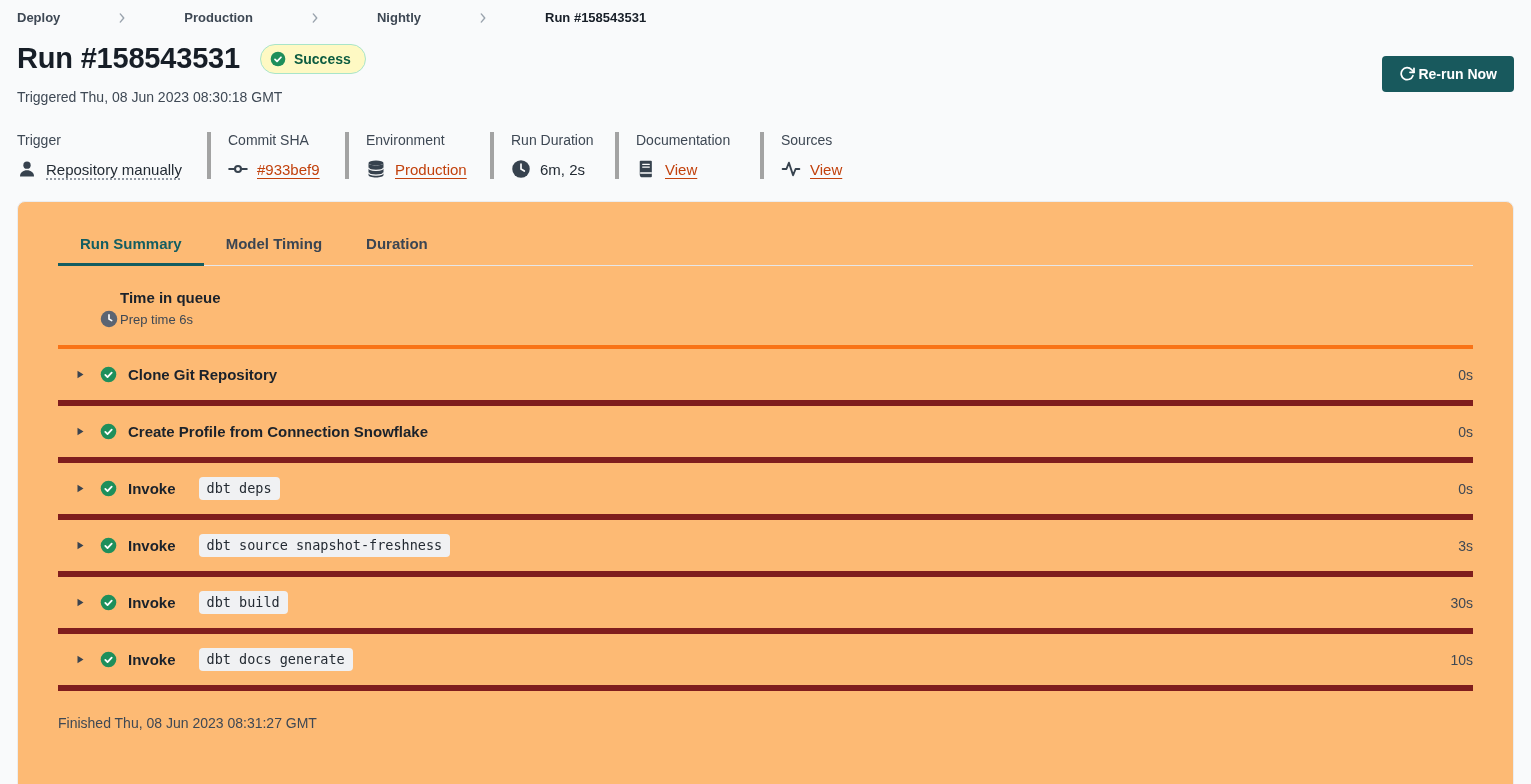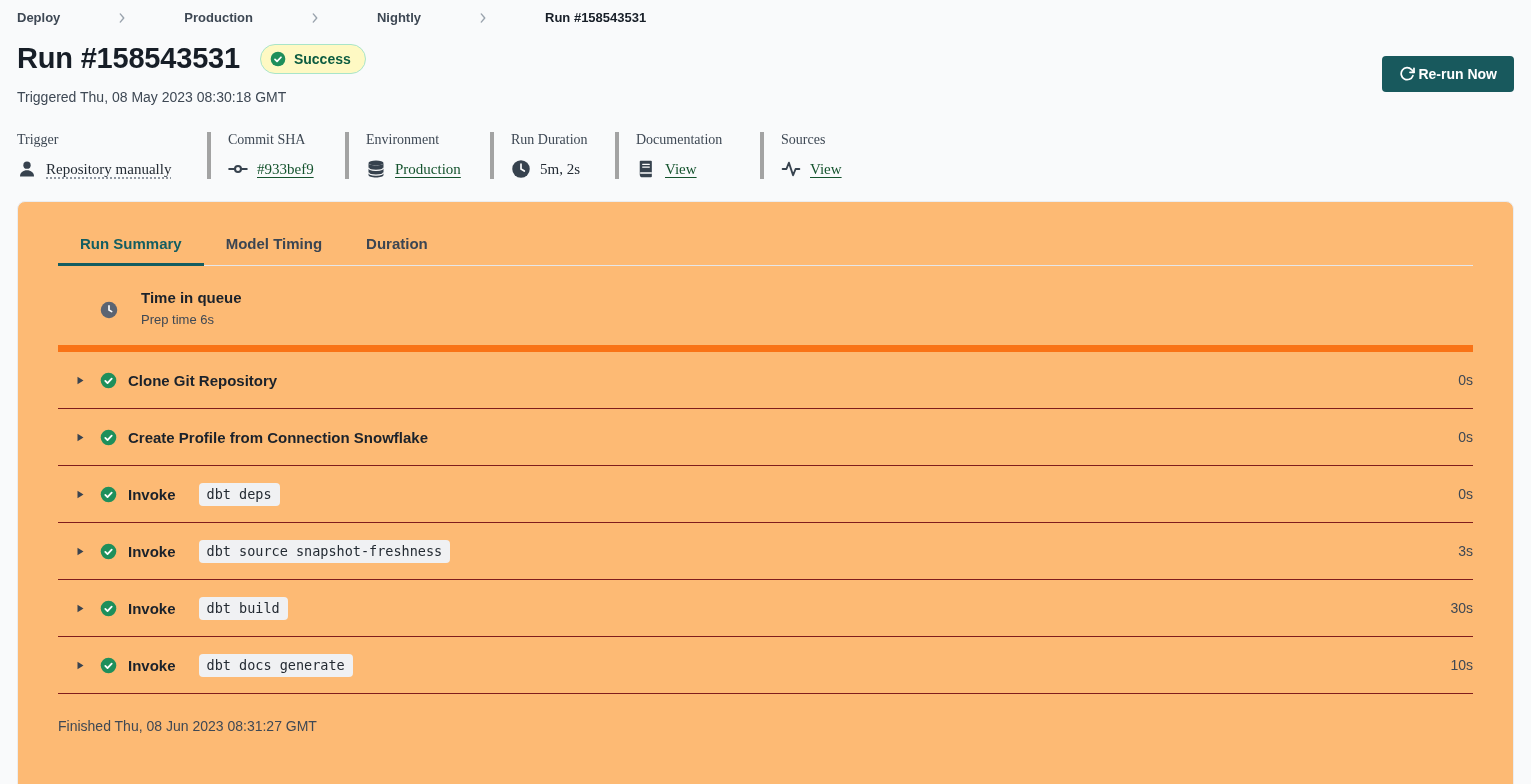--- a/index.html
+++ b/index.html
@@ -33,27 +33,27 @@
   .rerun-button {
     position: absolute; top: 56px; right: 17px;
     display: inline-flex; align-items: center; gap: 3px;
     background: #18595d; color: #ffffff; border: none; border-radius: 4px;
     padding: 10px 17px; font-size: 14px; font-weight: 600;
     font-family: "Liberation Sans", sans-serif; cursor: pointer;
   }
   .triggered-line { margin: 14px 0 0 17px; font-size: 14px; color: #3e4854; }
 
   
-  .meta-strip { display: flex; margin: 27px 0 0 17px; font-family: Liberation Serif, serif; }
+  .meta-strip { display: flex; margin: 27px 0 0 17px; }
   .meta-col { padding-right: 18px; }
   .meta-col + .meta-col { border-left: 4px solid #a3a3a3; padding-left: 17px; }
   .meta-label { font-size: 14px; color: #3e4854; margin-bottom: 11px; }
   .meta-value { display: flex; align-items: center; gap: 9px; font-size: 15px; color: #232b34; }
   .meta-icon { width: 20px; height: 20px; display: inline-flex; flex: none; }
-  .meta-link { color: #14532d; text-decoration: underline; text-underline-offset: 3px; cursor: pointer; }
+  .meta-link { color: #c2410c; text-decoration: underline; text-underline-offset: 3px; cursor: pointer; }
   .tooltip-text { text-decoration: underline dotted; text-underline-offset: 4px; text-decoration-color: #6b7682; }
   .w-trigger { width: 190px; } .w-sha { width: 138px; } .w-env { width: 145px; }
   .w-dur { width: 125px; } .w-docs { width: 145px; } .w-src { width: 120px; }
 
   
   .card {
     margin: 22px 17px 0 17px;
     background: #fdba74;
     border: 1px solid #ebedf0;
     border-radius: 8px;
@@ -63,34 +63,34 @@
   .tab-bar { display: flex; padding-top: 24px; border-bottom: 1px solid #e5e7ea; }
   .tab {
     padding: 9px 22px 11px 22px; font-size: 15px; font-weight: 700;
     color: #3b4552; cursor: pointer; border-bottom: 3px solid transparent;
     margin-bottom: -1px;
   }
   .tab.active { color: #135d61; border-bottom-color: #135d61; }
 
   
   .queue-block {
-    display: flex; align-items: center; gap: 23px;
-    padding: 23px 0 17px 42px; border-bottom: 7px solid #f97316;
+    display: flex; align-items: flex-end; gap: 2px;
+    padding: 23px 0 17px 42px; border-bottom: 4px solid #f97316;
   }
   .queue-icon { width: 18px; height: 18px; margin-top: 2px; flex: none; }
   .queue-title { font-size: 15px; font-weight: 700; color: #1b222b; }
   .queue-link {
     display: inline-block; margin-top: 6px; font-size: 13px; color: #3e4854;
     text-underline-offset: 3px; cursor: pointer;
   }
 
   
   .step-row {
     display: flex; align-items: center; height: 57px;
-    border-bottom: 1px solid #7f1d1d; padding-left: 16px; cursor: pointer;
+    border-bottom: 6px solid #7f1d1d; padding-left: 16px; cursor: pointer;
   }
   .expander { width: 12px; height: 15px; display: inline-flex; flex: none; }
   .step-check { width: 17px; height: 17px; margin-left: 14px; display: inline-flex; flex: none; }
   .step-label { margin-left: 11px; font-size: 15px; font-weight: 700; color: #1b222b; }
   .cmd-chip {
     margin-left: 23px; padding: 3px 8px 4px 8px;
     background: #f0f1f3; border-radius: 4px;
     font-family: "DejaVu Sans Mono", monospace; font-size: 13.5px; color: #242b33;
   }
   .step-duration { margin-left: auto; font-size: 14px; color: #3e4854; }
@@ -140,21 +140,21 @@
 <button class="rerun-button">
   <span style="width:16px;height:16px;display:inline-flex;">
     <svg viewBox="0 0 24 24" fill="none" stroke="#ffffff" stroke-width="2.6" stroke-linecap="round" stroke-linejoin="round">
         <polyline points="22.5 3.5 22.5 9.5 16.5 9.5"></polyline>
         <path d="M20.8 14.5a9 9 0 1 1-2-9.2l3.7 4.2"></path>
       </svg>
   </span>
   <span>Re-run Now</span>
 </button>
 
-<div class="triggered-line">Triggered Thu, 08 May 2023 08:30:18 GMT</div>
+<div class="triggered-line">Triggered Thu, 08 Jun 2023 08:30:18 GMT</div>
 
 <div class="meta-strip">
 
   <div class="meta-col w-trigger">
     <div class="meta-label">Trigger</div>
     <div class="meta-value">
       <span class="meta-icon">
         <svg viewBox="0 0 24 24" fill="#37424e">
             <circle cx="12" cy="7.4" r="4.4"></circle>
             <path d="M3.6 21c0-4.6 3.7-7.4 8.4-7.4s8.4 2.8 8.4 7.4z"></path>
@@ -195,21 +195,21 @@
 
   <div class="meta-col w-dur">
     <div class="meta-label">Run Duration</div>
     <div class="meta-value">
       <span class="meta-icon">
         <svg viewBox="0 0 24 24">
             <circle cx="12" cy="12" r="10.5" fill="#37424e"></circle>
             <path d="M12 6.2V12l4 2.4" fill="none" stroke="#ffffff" stroke-width="2" stroke-linecap="round"></path>
           </svg>
       </span>
-      <span>5m, 2s</span>
+      <span>6m, 2s</span>
     </div>
   </div>
 
   <div class="meta-col w-docs">
     <div class="meta-label">Documentation</div>
     <div class="meta-value">
       <span class="meta-icon">
         <svg viewBox="0 0 24 24" fill="#37424e">
             <path d="M5.5 2h12.5a1 1 0 0 1 1 1v18a1 1 0 0 1-1 1H8a3.5 3.5 0 0 1-3.5-3.5V3a1 1 0 0 1 1-1z"></path>
             <path d="M8 6.4h8M8 9.6h8" stroke="#ffffff" stroke-width="1.5" stroke-linecap="round"></path>

